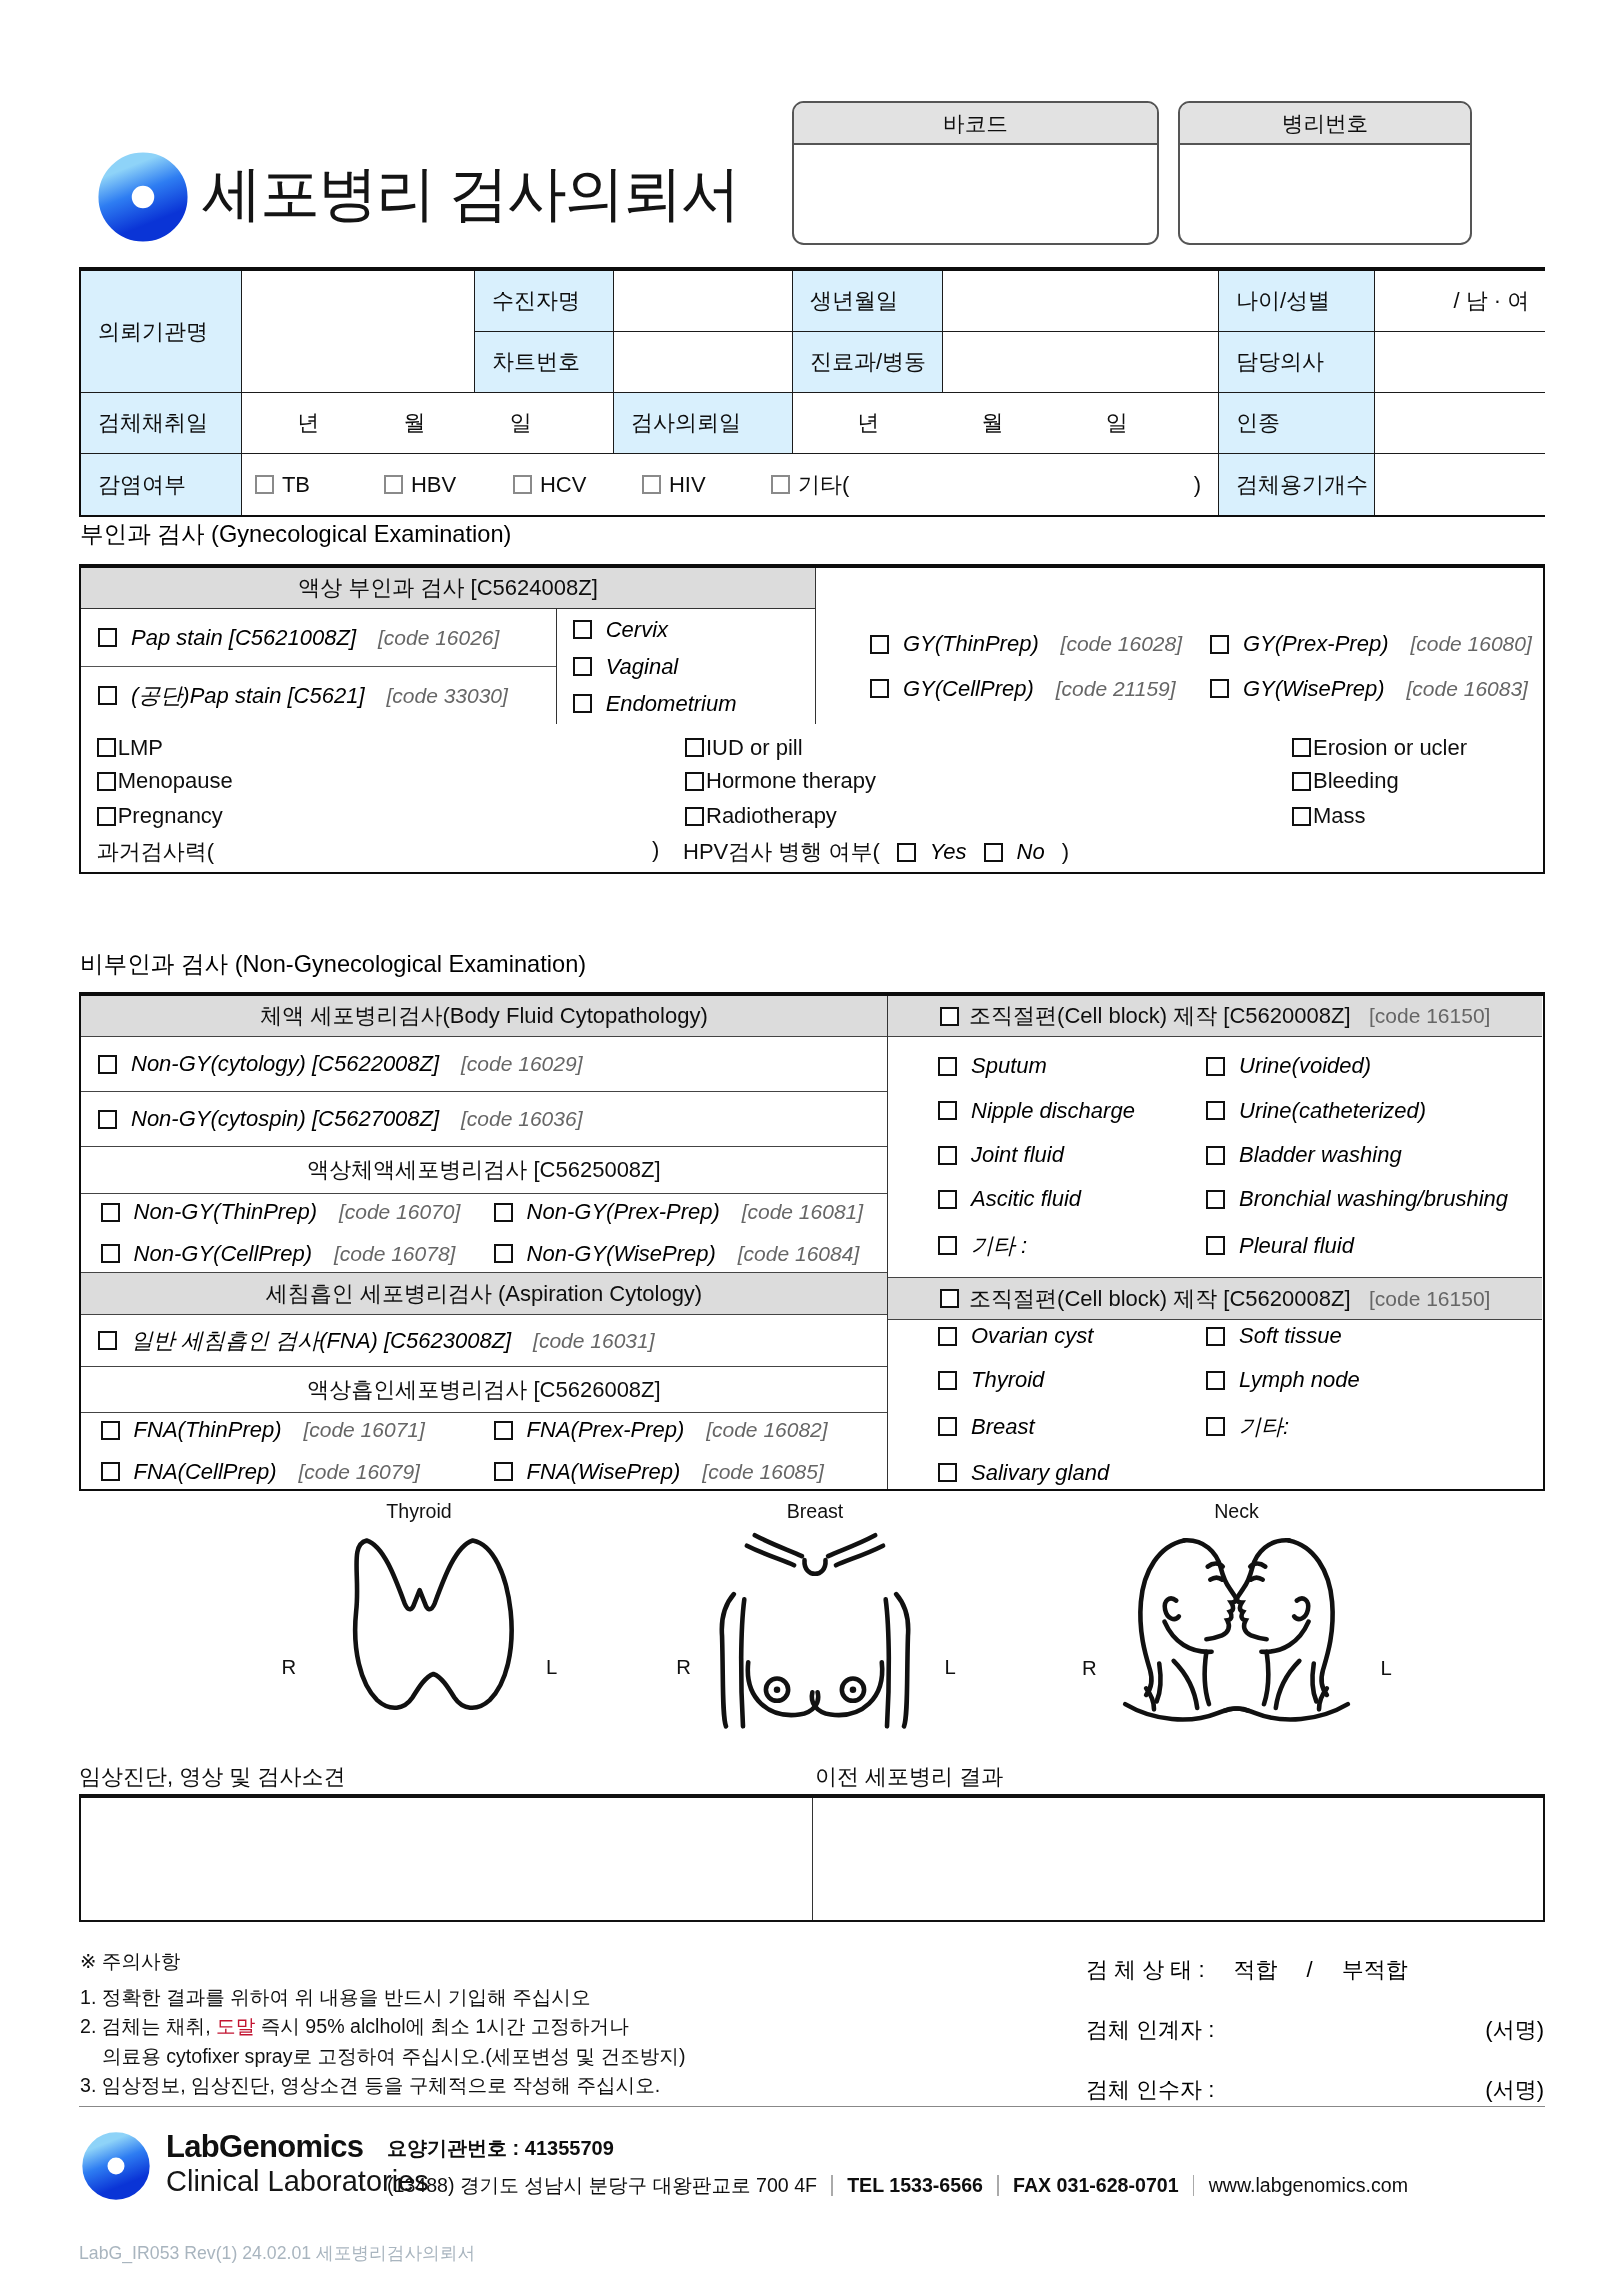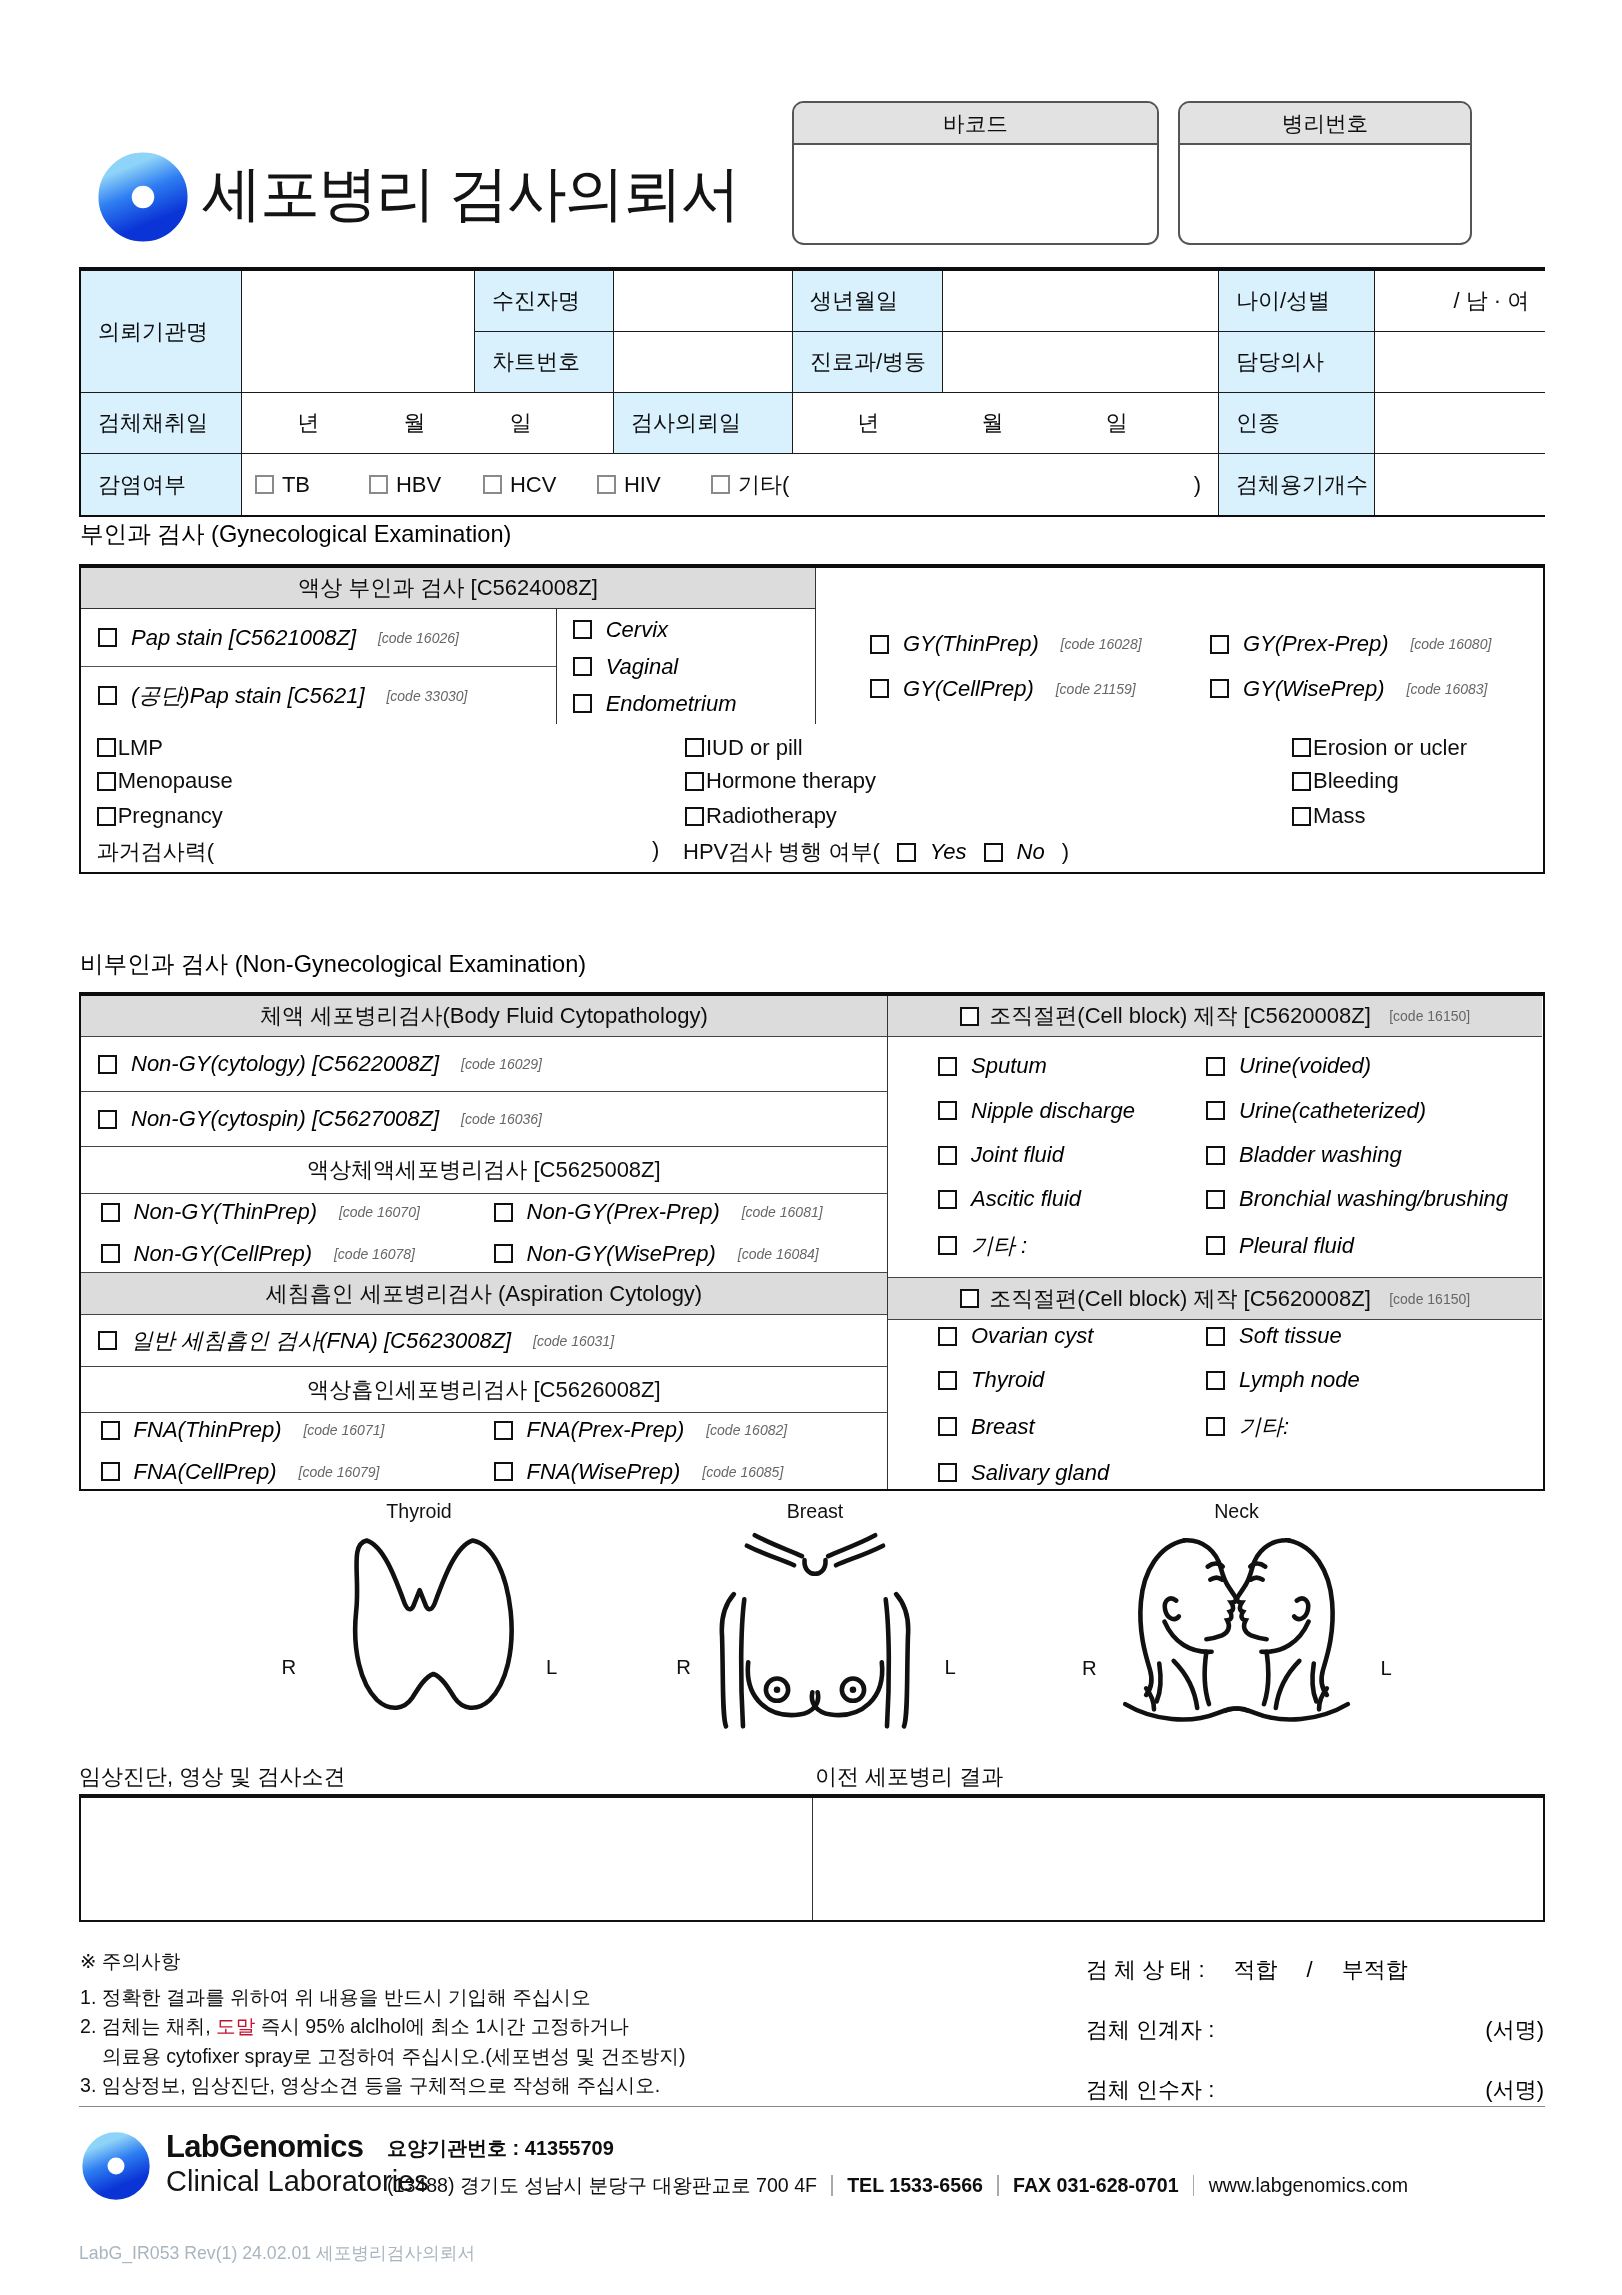--- a/index.html
+++ b/index.html
@@ -14,38 +14,38 @@
   .tb { position:absolute; top:101px; height:144px; border:2px solid #555; border-radius:11.8px; overflow:hidden; background:#fff; }
   #barcode-box { left:792px; width:367px; }
   #pathology-box { left:1178px; width:294px; }
   .tbh { height:42px; background:#e2e2e2; border-bottom:2px solid #555; display:flex; align-items:center; justify-content:center; font-size:21.6px; font-weight:500; }
   .tbb { height:100px; }
 
   
   .cb { width:19px; height:19px; border:2.6px solid #101010; background:#fff; flex:none; display:inline-block; }
   .cb.gray { border-color:#8a8a8a; }
   .item { display:flex; align-items:center; gap:14px; font-size:22px; color:#000; white-space:nowrap;font-style:italic; }
-  .code { font-size:14px; color:#666; margin-left:7.9px; font-weight:400; }
+  .code { font-size:21px; color:#666; margin-left:7.9px; font-weight:400; }
 
   
   .it { position:absolute; left:79px; top:267px; width:1466px; display:grid;
         grid-template-columns:161px 233px 139px 179px 150px 276px 156px 170px;
         grid-auto-rows:61px; border:2.6px solid #0d0d0d; border-top:4.6px solid #0d0d0d; background:#fff; }
   .it > div { border-right:1.3px solid #1b1b1b; border-bottom:1.3px solid #1b1b1b; display:flex; align-items:center; font-size:22px; overflow:hidden; }
   .it .lab { background:#d9f0fd; padding-left:17px; }
   .it .val { background:#fff; padding-left:13px; }
   .sp2r { grid-row:span 2; }
   .sp2c { grid-column:span 2; }
   .sp5c { grid-column:span 5; }
   .nr { border-right:none !important; }
   .nb { border-bottom:none !important; }
   .dateval { justify-content:space-around; padding:0 39px; }
   .ar { justify-content:flex-end; padding-right:15.7px; }
   .infcell { padding:0 17px; }
-  .opt { display:flex; align-items:center; gap:7.9px; width:114px; flex:none; font-size:22px; }
+  .opt { display:flex; align-items:center; gap:7.9px; width:129px; flex:none; font-size:22px; }
   .opt.auto { width:auto; }
   .spacer { flex:1; }
 
   
   .stitle { position:absolute; left:80px; font-size:23.6px; font-weight:500; color:#000; }
 
   
   .gt { position:absolute; left:79px; top:564px; width:1466px; border:2.6px solid #0d0d0d; border-top:4.6px solid #0d0d0d; background:#fff; }
   .gt-h { display:grid; grid-template-columns:735px 726px; }
   .gh { height:41px; background:#dcdcdc; display:flex; align-items:center; justify-content:center; font-size:22px; font-weight:500; border-bottom:1.3px solid #333; }

